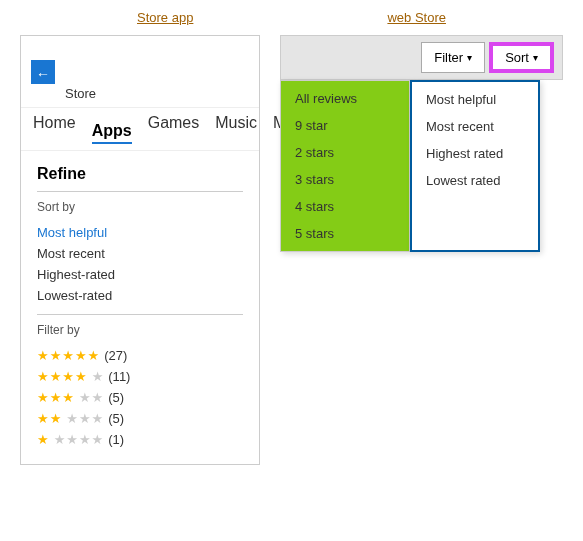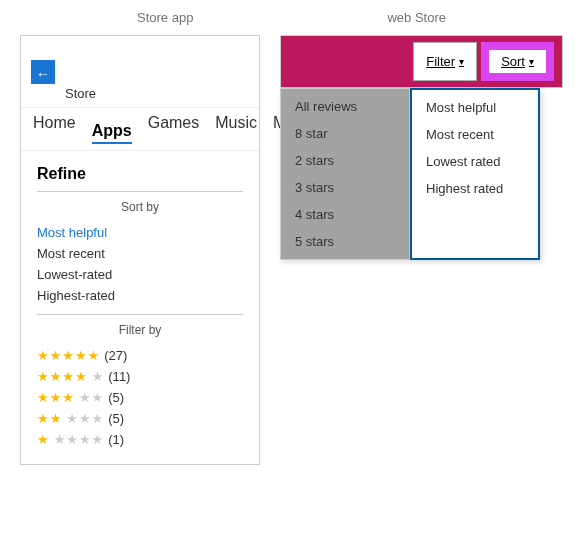--- a/index.html
+++ b/index.html
@@ -13,21 +13,22 @@
       overflow: hidden;
     }
 
     .labels {
       display: flex;
       justify-content: space-around;
       padding: 10px 40px;
       font-size: 13px;
     }
     .labels span {
-      color: #737373;
+      text-decoration: underline;
+      color: #a16207;
     }
 
     .container {
       display: flex;
       gap: 20px;
       padding: 0 20px;
       align-items: flex-start;
     }
 
     
@@ -103,21 +104,20 @@
       border: none;
       border-top: 1px solid #ccc;
       margin: 8px 0;
     }
 
     .section-label {
       font-size: 12px;
       color: #555;
       margin-bottom: 8px;
       margin-top: 8px;
-      text-align: center;
     }
 
     .sort-list {
       list-style: none;
       margin-bottom: 8px;
     }
 
     .sort-list li {
       padding: 3px 0;
       cursor: pointer;
@@ -157,46 +157,45 @@
     .web-store {
       flex: 1;
       position: relative;
     }
 
     .web-toolbar {
       display: flex;
       justify-content: flex-end;
       gap: 4px;
       padding: 6px 8px;
-      background: #be185d;
+      background: #e5e5e5;
       border: 1px solid #ccc;
-      text-decoration: underline;
     }
 
     .web-btn {
       background: #fff;
       border: 1px solid #aaa;
       padding: 4px 12px;
       cursor: pointer;
       font-size: 13px;
       display: flex;
       align-items: center;
       gap: 4px;
     }
 
     .web-btn.active {
-      border: 8px solid #d946ef;
+      border: 4px solid #d946ef;
     }
 
     .dropdown-arrow {
       font-size: 10px;
     }
 
     .filter-dropdown {
-      background: #a3a3a3;
+      background: #84cc16;
       border: 1px solid #ccc;
       min-width: 130px;
       box-shadow: 2px 2px 6px rgba(0,0,0,0.15);
     }
 
     .filter-dropdown ul {
       list-style: none;
       padding: 4px 0;
     }
 
@@ -260,22 +259,22 @@
 
     <div class="store-body">
       <div class="refine-title">Refine</div>
       <hr class="divider">
 
       <div class="section-label">Sort by</div>
 
       <ul class="sort-list">
         <li class="active">Most helpful</li>
         <li>Most recent</li>
+        <li>Highest-rated</li>
         <li>Lowest-rated</li>
-        <li>Highest-rated</li>
       </ul>
 
       <hr class="divider">
 
       <div class="section-label">Filter by</div>
 
       <ul class="filter-list">
         <li>
           <span class="stars">★★★★★</span>
           <span>(27)</span>
@@ -314,32 +313,32 @@
       <button class="web-btn active">
         <span>Sort</span>
         <span class="dropdown-arrow">▾</span>
       </button>
     </div>
 
     <div class="dropdowns-container">
       <div class="filter-dropdown">
         <ul>
           <li>All reviews</li>
-          <li>8 star</li>
+          <li>9 star</li>
           <li>2 stars</li>
           <li>3 stars</li>
           <li>4 stars</li>
           <li>5 stars</li>
         </ul>
       </div>
 
       <div class="sort-dropdown">
         <ul>
           <li>Most helpful</li>
           <li>Most recent</li>
+          <li>Highest rated</li>
           <li>Lowest rated</li>
-          <li>Highest rated</li>
         </ul>
       </div>
     </div>
   </div>
 
 </div>
 
 </body></html>

